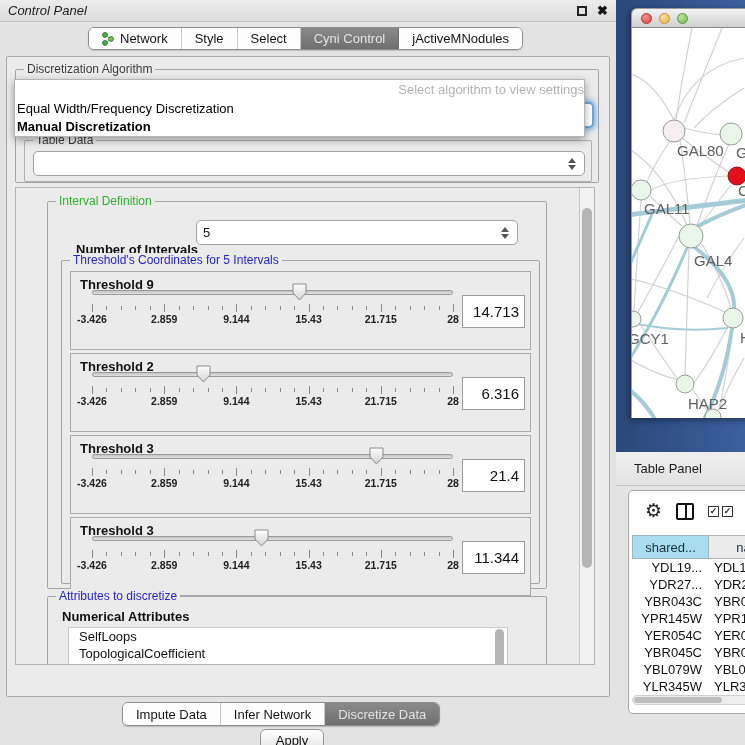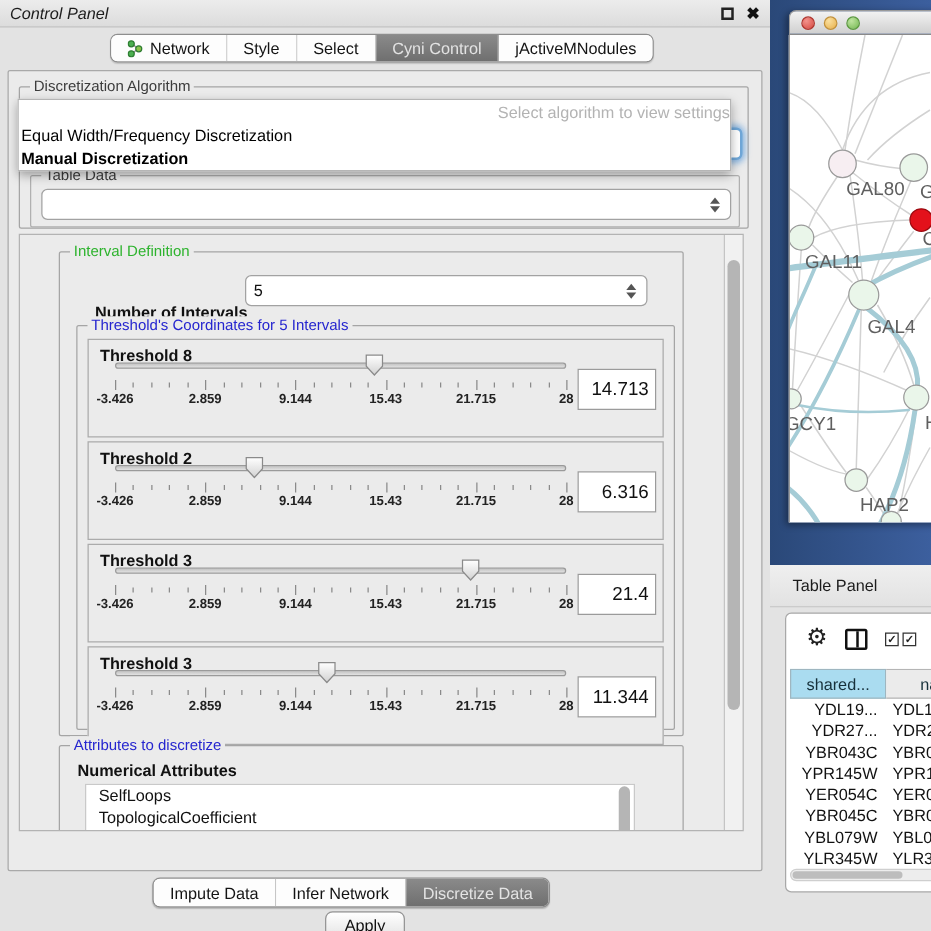--- a/index.html
+++ b/index.html
@@ -197,21 +197,21 @@
               <span class="spin">
                   <i class="up"></i>
                   <i class="dn"></i>
                 </span>
             </div>
 
             <div class="group" style="left:13px; top:58px; width:479px; height:324px;">
               <span class="legend blue">Threshold's Coordinates for 5 Intervals</span>
               <div id="thresholds-container" style="position:absolute; left:0; top:10px; width:100%;">
                   <div class="tbox">
-                    <div class="tlabel">Threshold 8</div>
+                    <div class="tlabel">Threshold 9</div>
                     <div class="slider">
                       <div class="track"></div>
                       <div class="handle" style="left:57.71972252275186%"><svg width="15" height="18" viewBox="0 0 15 18">
                           <path d="M1,1 h13 v9 l-6.5,7 l-6.5,-7 z" fill="url(#handleGrad)" stroke="#8a8a8a"></path>
                         </svg></div>
                       <div class="ticks">
                         <i class="major" style="left:0%"></i>
                         <i class="" style="left:4%"></i>
                         <i class="" style="left:8%"></i>
                         <i class="" style="left:12%"></i>

